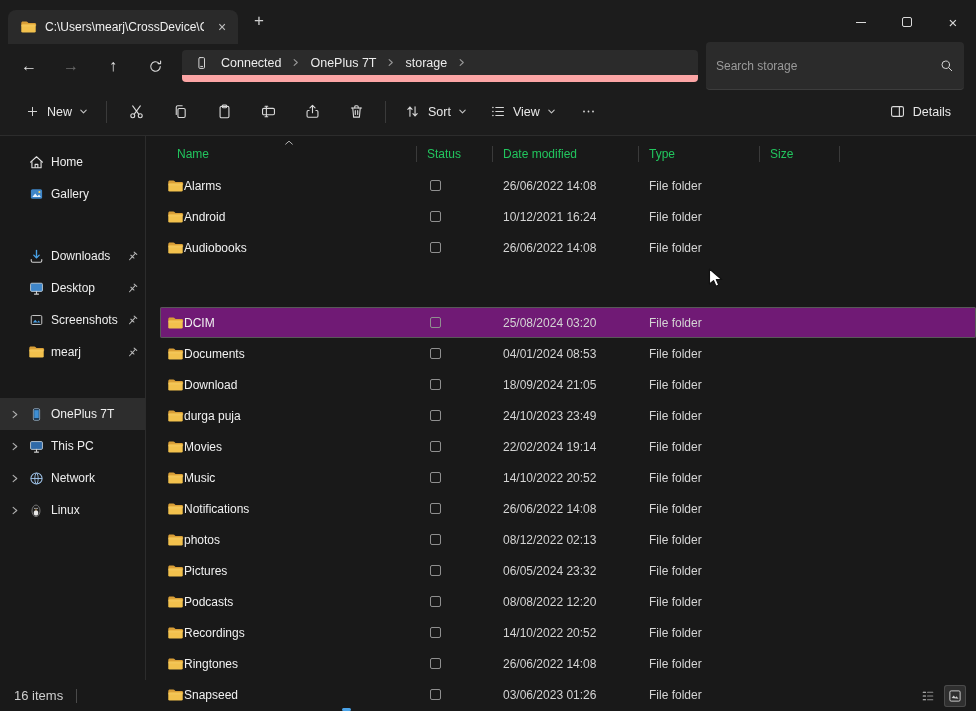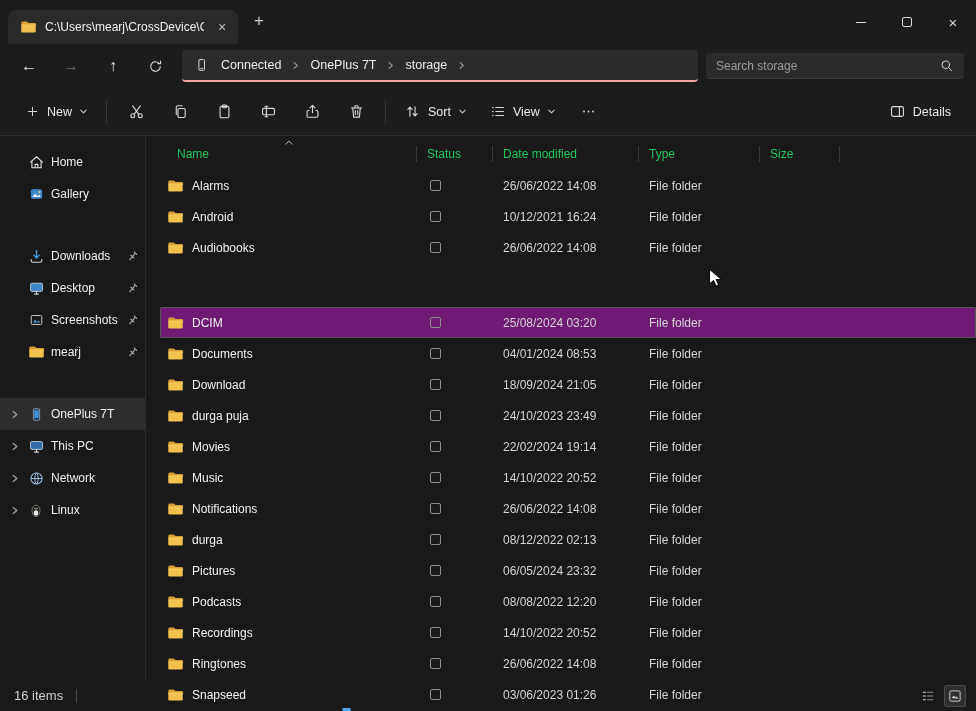--- a/index.html
+++ b/index.html
@@ -22,28 +22,28 @@
   .win-controls { margin-left:auto; display:flex; align-self:stretch; }
   .win-btn { width:46px; height:44px; display:flex; align-items:center; justify-content:center; color:#dadada; font-size:15px; }
   .min-glyph { width:10px; height:1px; background:#dadada; display:block; }
   .max-glyph { width:10px; height:10px; border:1px solid #dadada; border-radius:2px; display:block; }
 
   
   .navbar { height:44px; background:#1c1c1c; display:flex; align-items:center; padding:0 12px 0 8px; }
   .nav-btn { width:42px; height:34px; border-radius:4px; display:flex; align-items:center; justify-content:center; color:#e2e2e2; font-size:16px; flex-shrink:0; }
   .nav-btn.disabled { color:#6b6b6b; }
   .addressbar {
-    flex:1; height:32px; background:#2b2b2b; border-radius:4px; border-bottom:2px solid #fca5a5;
+    flex:1; height:32px; background:#2b2b2b; border-radius:4px; border-bottom:7px solid #fca5a5;
     display:flex; align-items:center; padding:0 8px; margin:0 8px 0 6px; min-width:0; overflow:hidden;
   }
   .addr-device { width:22px; display:flex; justify-content:center; margin-right:2px; flex-shrink:0; }
   .crumb { font-size:12.5px; color:#ececec; padding:4px 7px; border-radius:4px; white-space:nowrap; }
   .crumb-sep { display:flex; align-items:center; padding:0 3px; }
   .searchbox {
-    width:258px; height:26px; background:#2b2b2b; border-radius:4px; border-bottom:1px solid #3d3d3d;
+    width:258px; height:48px; background:#2b2b2b; border-radius:4px; border-bottom:1px solid #3d3d3d;
     display:flex; align-items:center; padding:0 10px; flex-shrink:0;
   }
   .searchbox input { flex:1; background:transparent; border:none; outline:none; color:#e8e8e8; font-size:12px; font-family:inherit; min-width:0; }
   .searchbox input::placeholder { color:#9a9a9a; }
 
   
   .toolbar { height:48px; background:#1c1c1c; border-bottom:1px solid #2c2c2c; display:flex; align-items:center; padding:0 14px; }
   .tb-btn { height:34px; border-radius:4px; display:flex; align-items:center; gap:7px; padding:0 11px; color:#e8e8e8; font-size:12.5px; flex-shrink:0; }
   .tb-icon-btn { width:44px; justify-content:center; padding:0; }
   .tb-sep { width:1px; height:22px; background:#3a3a3a; margin:0 7px; flex-shrink:0; }
@@ -65,21 +65,21 @@
   .header-row { height:28px; align-items:center; color:#22c55e; font-size:12px; }
   .header-cell { position:relative; height:100%; display:flex; align-items:center; padding-left:10px; }
   .header-cell:first-child { padding-left:17px; }
   .header-cell::after { content:""; position:absolute; right:0; top:6px; bottom:6px; width:1px; background:#3a3a3a; }
   .sort-caret { position:absolute; top:0; left:50%; transform:translateX(-50%); }
 
   .rows { margin-top:2px; }
   .row { height:31px; align-items:center; border-radius:2px; }
   .row.selected { background:#701a75; box-shadow:inset 0 0 0 1px #585858;margin-top:44px; }
   .cell { font-size:12px; color:#d4d4d4; padding-left:10px; white-space:nowrap; overflow:hidden; }
-  .name-cell { display:flex; align-items:center; gap:8px; padding-left:7px; color:#f1f1f1; }
+  .name-cell { display:flex; align-items:center; gap:0; padding-left:7px; color:#f1f1f1; }
   .ficon { flex-shrink:0; display:flex; }
   .status-box { width:11px; height:11px; border:1px solid #8f8f8f; border-radius:2px; margin-left:3px; display:block; }
 
   
   .statusbar { height:31px; background:#191919; display:flex; align-items:center; padding:0 10px 0 14px; font-size:13px; color:#cfcfcf; }
   .count-sep { width:1px; height:14px; background:#4a4a4a; margin-left:13px; }
   .view-toggles { margin-left:auto; display:flex; gap:5px; }
   .vt-btn { width:22px; height:22px; border-radius:3px; display:flex; align-items:center; justify-content:center; }
   .vt-btn.active { background:#2f2f2f; box-shadow:inset 0 0 0 1px #4a4a4a; }
 
@@ -632,21 +632,21 @@
   </div>
           <div class="row">
     <div class="cell name-cell">
       <span class="ficon">
                 <svg width="17" height="14" viewBox="0 0 20 16">
                   <path d="M1.5 3.2c0-1 .8-1.8 1.8-1.8h4.2c.5 0 1 .2 1.3.6l1.2 1.4h7.2c1 0 1.8.8 1.8 1.8v1.2H1.5z" fill="#d89e37"></path>
                   <rect x="1.5" y="4.8" width="17" height="9.7" rx="1.6" fill="#f2c14d"></rect>
                   <path d="M1.5 6.3h17v.9H1.5z" fill="#f8d77c" opacity=".55"></path>
                 </svg>
               </span>
-      <span>durga</span>
+      <span>photos</span>
     </div>
     <div class="cell">
       <span class="status-box"></span>
     </div>
     <div class="cell">08/12/2022 02:13</div>
     <div class="cell">File folder</div>
     <div class="cell"></div>
   </div>
           <div class="row">
     <div class="cell name-cell">

